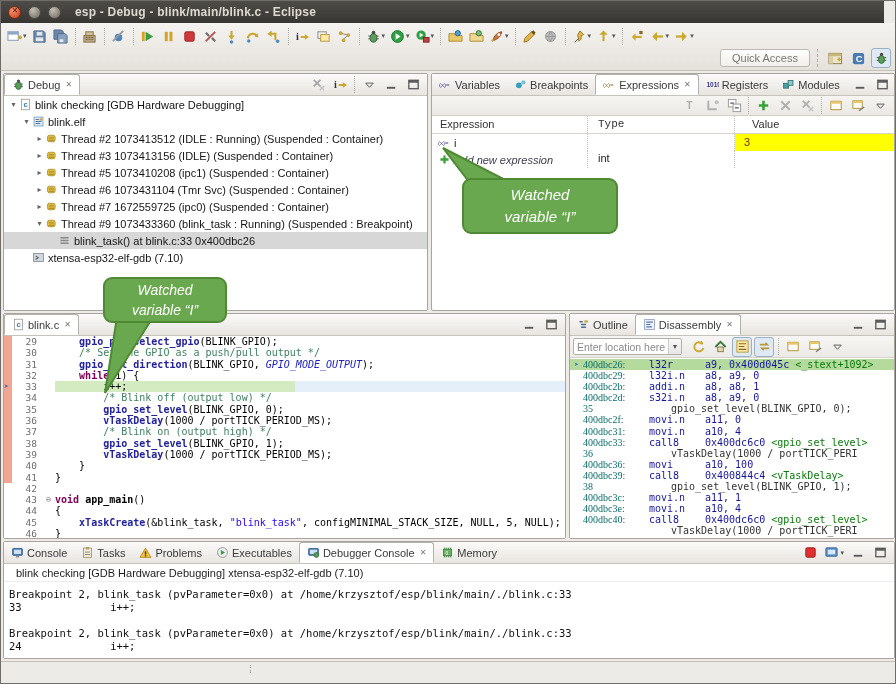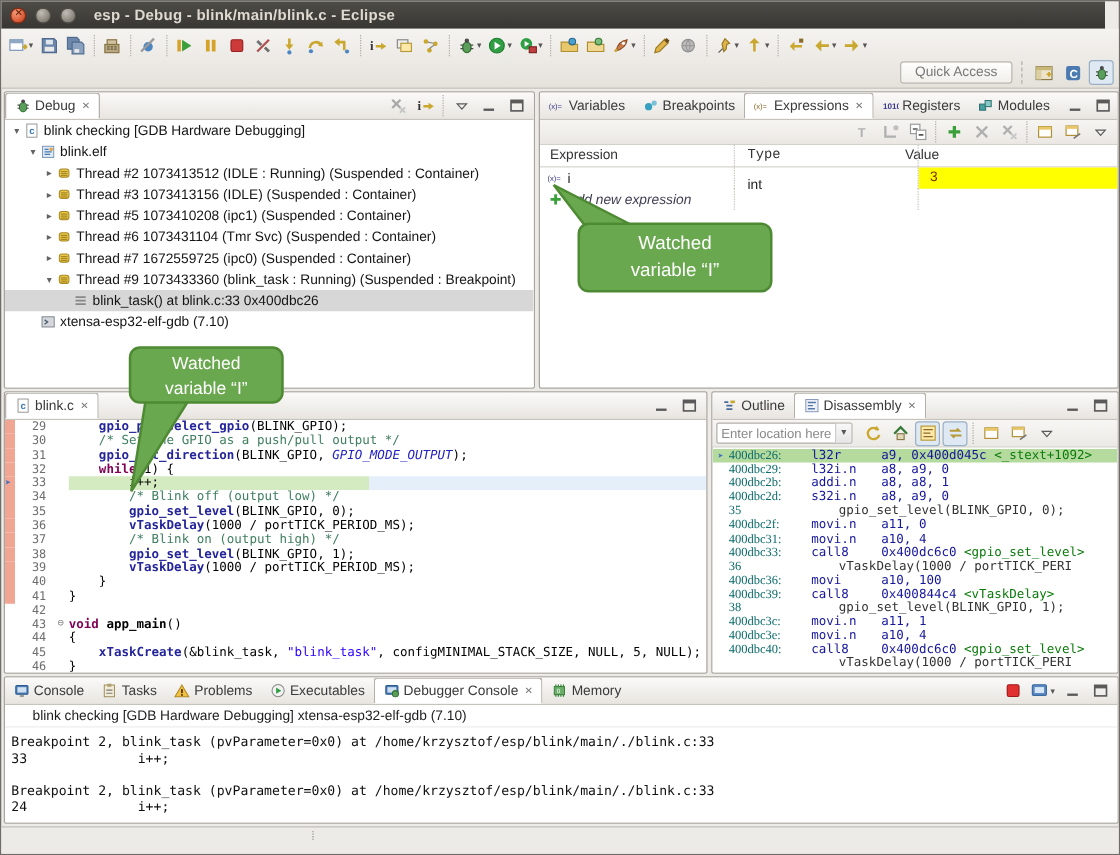--- a/index.html
+++ b/index.html
@@ -47,21 +47,21 @@
   .arrow{width:11px;font-size:8px;color:#636363;text-align:center;flex:none;}
   .tlabel{margin-left:3px;color:#151515;}
   
   .etb{height:20px;background:linear-gradient(#f6f5f2,#ebe8e4);display:flex;align-items:center;
     justify-content:flex-end;gap:2px;padding:0 4px;border-bottom:1px solid #d3d0ca;}
   .exprhead{position:relative;height:18px;border-bottom:1px solid #d8d5d0;font-size:11px;color:#333;}
   .hlbl{position:absolute;top:2px;}
   .colsep{position:absolute;top:0;bottom:0;border-left:1px dotted #c6c3bc;}
   .exprbody{position:relative;font-size:11px;}
   .erow{position:relative;height:17px;display:flex;align-items:center;}
-  .etype{position:absolute;left:166px;top:8px;color:#222;}
+  .etype{position:absolute;left:166px;top:18px;color:#222;}
   .evalue{position:absolute;left:303px;right:0;top:0;bottom:0;padding:2px 0 0 9px;color:#7c2d00;}
   .eexp{display:flex;align-items:center;gap:3px;padding-left:6px;color:#222;}
   .addlbl{font-style:italic;color:#3c3c50;}
   
   .ebody{position:absolute;top:22px;bottom:0;left:0;right:0;background:#fff;overflow:hidden;}
   .eline{position:relative;display:flex;height:11.3px;line-height:11.3px;
     font-family:"DejaVu Sans Mono",monospace;font-size:10px;white-space:pre;}
   .chg{width:8px;flex:none;}
   .chg.changed{background:#f1a593;}
   .lnum{width:30px;flex:none;text-align:right;padding-right:5px;color:#6e6e6e;font-size:9.5px;}
@@ -88,30 +88,30 @@
     font-size:10px;white-space:pre;}
   .aline.current{background:#b4da9d;}
   .amark{width:13px;flex:none;font-size:7.5px;color:#3a6cc8;text-align:center;}
   .aaddr{width:66px;flex:none;color:#0c6b6b;font-family:Liberation Serif, serif;}
   .aop{width:56px;flex:none;color:#16169a;}
   .aargs{color:#16169a;}
   .asym{color:#0a7a0a;}
   .acode{color:#333;padding-left:22px;}
   
   .cbody{position:absolute;top:22px;bottom:0;left:0;right:0;background:#fff;overflow:hidden;}
-  .cheader{font-size:11px;color:#1d1d1d;padding:3px 22px 2px;border-bottom:1px solid #eee;}
+  .cheader{font-size:11px;color:#1d1d1d;padding:3px 12px 2px;border-bottom:1px solid #eee;}
   .cout{font-family:"DejaVu Sans Mono",monospace;font-size:10.5px;line-height:13px;
     padding:6px 5px;white-space:pre;color:#101010;}
   
   .statusbar{position:absolute;left:0;right:0;top:660px;height:24px;background:#edebe7;border-top:1px solid #c2bfb8;}
   .handle{position:absolute;left:248px;top:2px;color:#9a978f;font-size:10px;letter-spacing:1px;}
   
   .callout{position:absolute;background:#6aa84f;border:2px solid #4e8a33;border-radius:9px;color:#fff;
     text-align:center;z-index:40;display:flex;flex-direction:column;justify-content:center;}
-  .callout .cl1,.callout .cl2{line-height:1.45;}
+  .callout .cl1,.callout .cl2{line-height:1.45;font-style:italic;}
   .tailsvg{position:absolute;z-index:39;}
 </style>
 </head>
 <body>
 
 <div class="screen">
 
   <div class="titlebar">
     <span class="wbtn close"></span>
     <span class="wbtn gray"></span>
@@ -730,21 +730,21 @@
           <span class="icn">
             <svg viewBox="0 0 16 16">
               <path d="M4 6.5h8l-4 4.5z" fill="none" stroke="#5a5a5a"></path>
             </svg>
           </span>
         </span>
       </div>
     <div class="exprhead" id="expr-head">
         <span class="hlbl" style="left: 8px;">Expression</span>
         <span class="hlbl" style="left: 166px; font-family: Liberation Mono, monospace;">Type</span>
-        <span class="hlbl" style="left: 292px;">Value</span>
+        <span class="hlbl" style="left: 320px;">Value</span>
         <span class="colsep" style="left: 155px;"></span>
         <span class="colsep" style="left: 302px;"></span>
       </div>
     <div class="exprbody" id="expr-body">
         <div class="erow">
           <span class="eexp">
             <span class="icn small">
               <svg viewBox="0 0 16 16">
                 <text x="0" y="11" font-size="7.5" fill="#39398a">(x)=</text>
               </svg>

